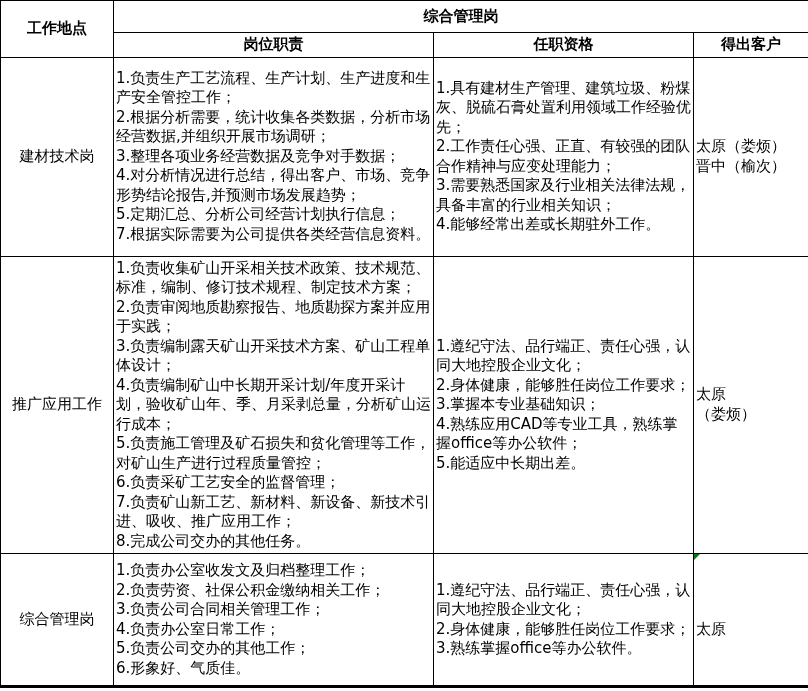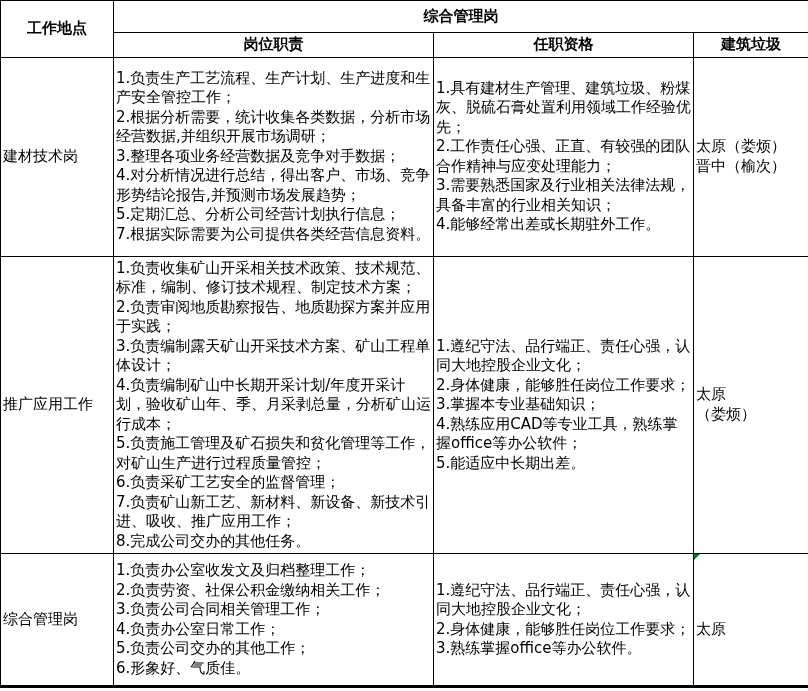--- a/index.html
+++ b/index.html
@@ -42,21 +42,21 @@
     font-weight: bold;
     text-align: center;
     font-size: 15px;
   }
   tr.hdr-row-1 { height: 32px; }
   tr.hdr-row-2 { height: 15px; }
   tr.row-1 { height: 199px; }
   tr.row-2 { height: 296px; }
   tr.row-3 { height: 133px; }
   td.pos-cell {
-    text-align: left;
+    text-align: center;
     white-space: pre-line;
   }
   td.text-cell {
     text-align: left;
     padding: 2px 3px;
     white-space: pre-line;
     word-break: break-all;
   }
   td.loc-cell {
     white-space: pre-line;
@@ -84,21 +84,21 @@
       <col style="width:115px">
     </colgroup>
     <thead>
       <tr class="hdr-row-1">
         <th class="hdr" rowspan="2">工作地点</th>
         <th class="hdr" colspan="3">综合管理岗</th>
       </tr>
       <tr class="hdr-row-2">
         <th class="hdr">岗位职责</th>
         <th class="hdr">任职资格</th>
-        <th class="hdr">建筑垃圾</th>
+        <th class="hdr">得出客户</th>
       </tr>
     </thead>
     <tbody>
       <tr class="row-1">
         <td class="pos-cell">建材技术岗</td>
         <td class="text-cell">1.负责生产工艺流程、生产计划、生产进度和生产安全管控工作；
 2.根据分析需要，统计收集各类数据，分析市场经营数据,并组织开展市场调研；
 3.整理各项业务经营数据及竞争对手数据；
 4.对分析情况进行总结，得出客户、市场、竞争形势结论报告,并预测市场发展趋势；
 5.定期汇总、分析公司经营计划执行信息；

